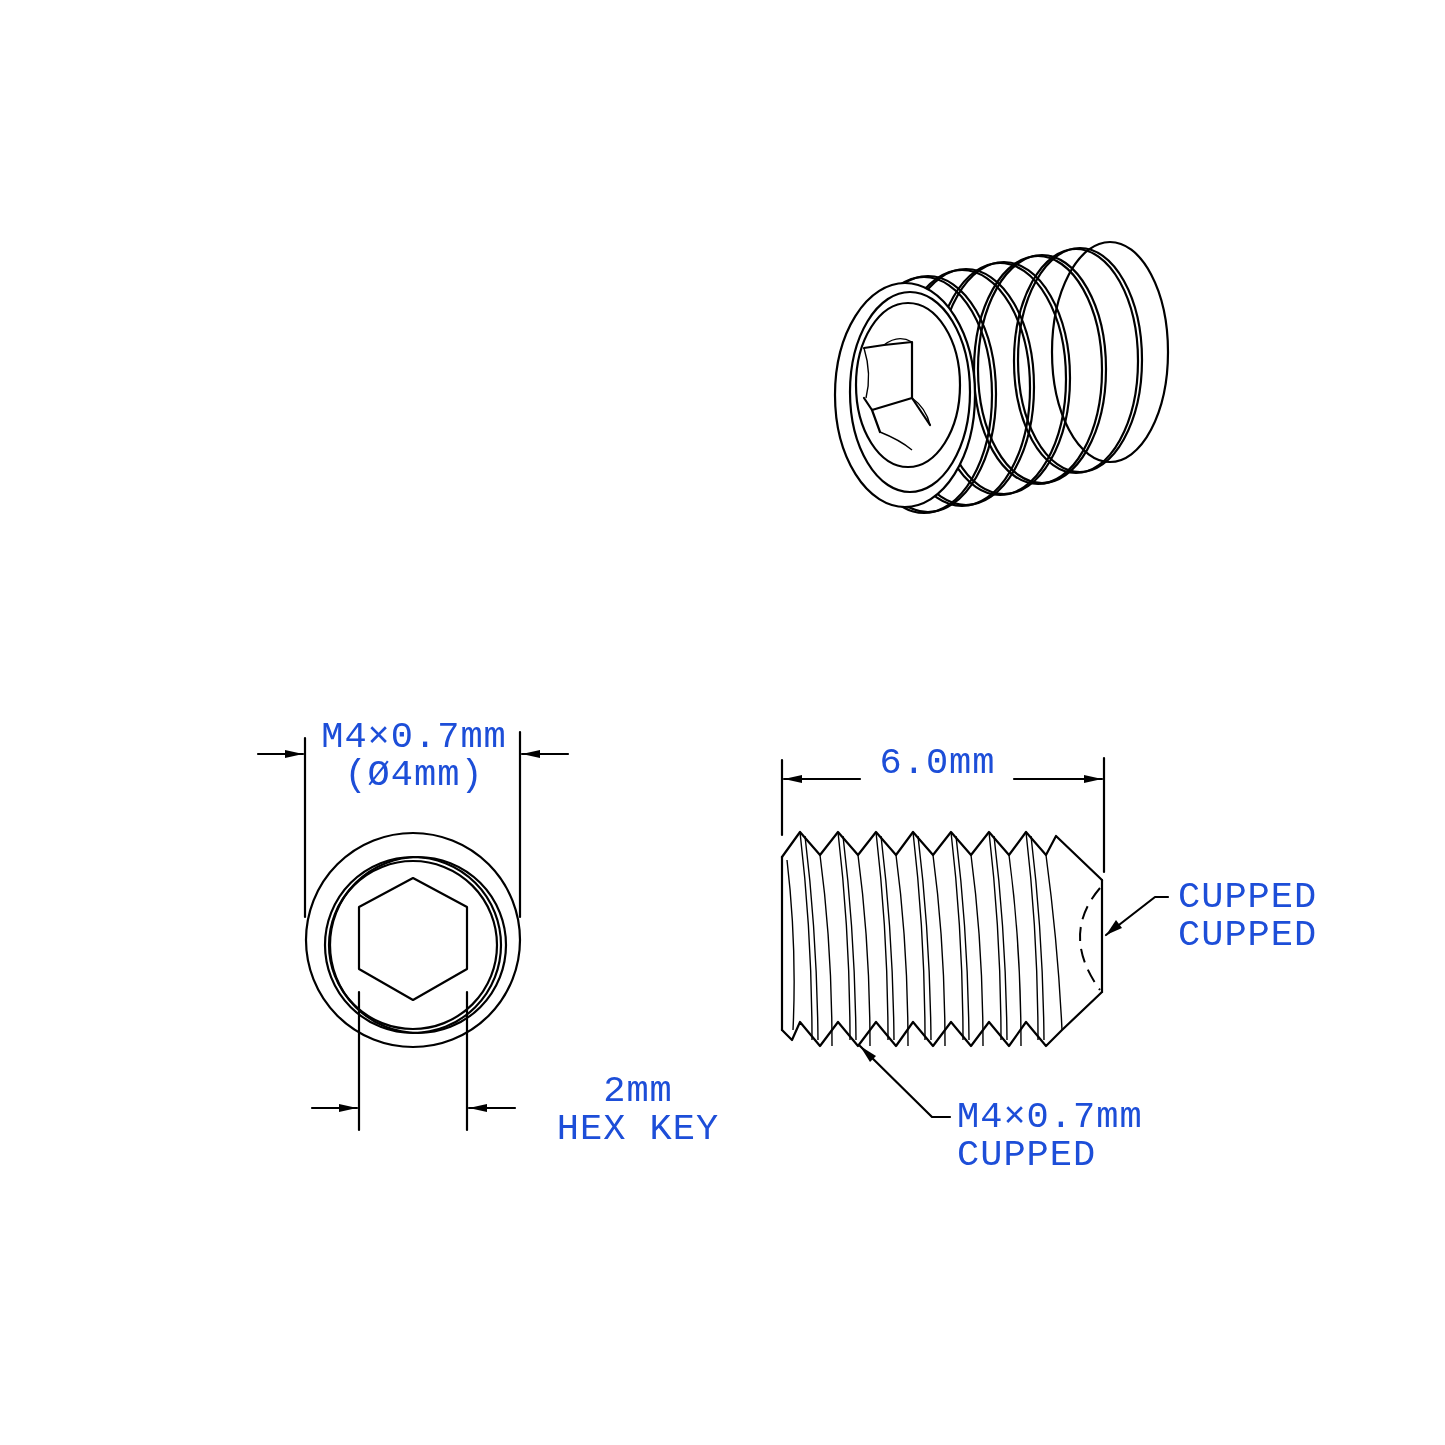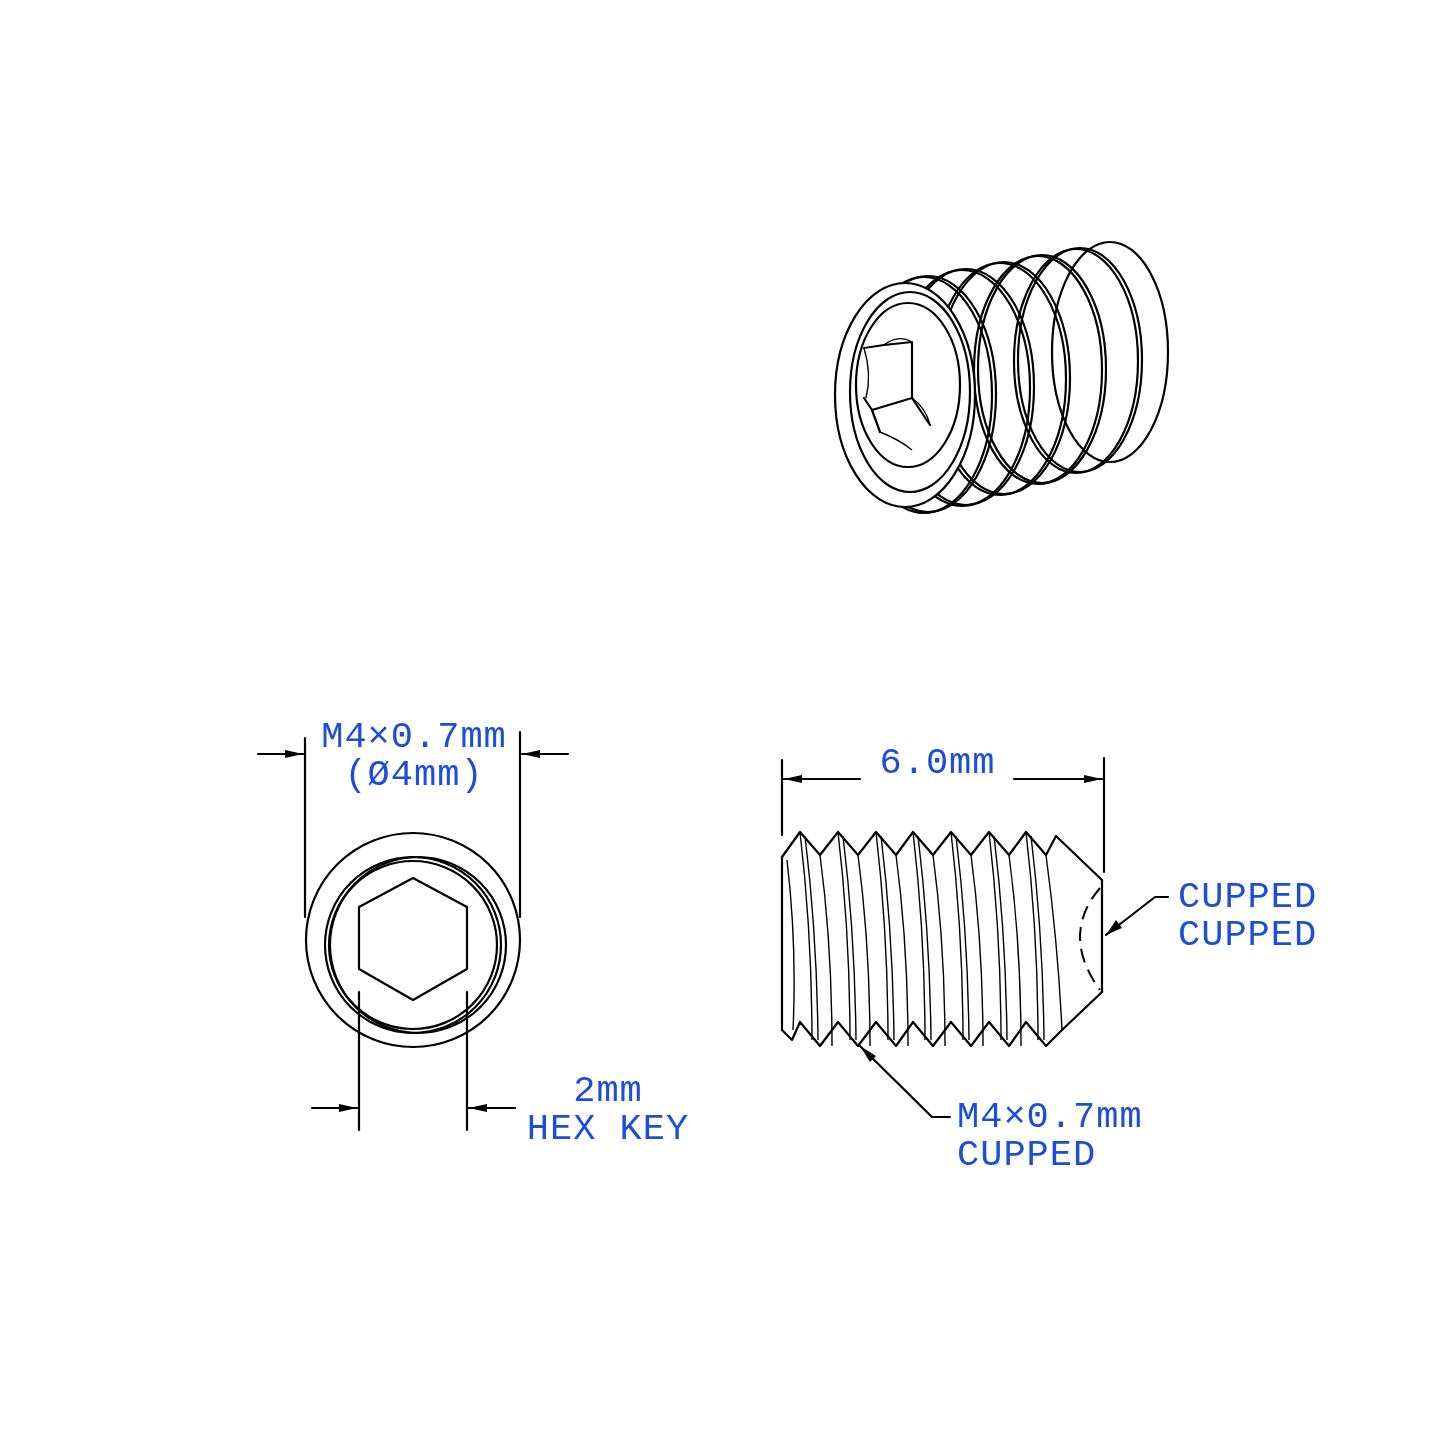--- a/index.html
+++ b/index.html
@@ -120,21 +120,21 @@
     <polyline class="ln" points="950,1117 932,1117 860,1046"></polyline>
     <polygon points="860,1046 876,1056 870,1062" fill="#000"></polygon>
   </g>
 </svg>
 
 <div class="lbl ctr" style="left:318px; top:718px; width:192px;">
   <div>M4×0.7mm</div>
   <div>(Ø4mm)</div>
 </div>
 
-<div class="lbl ctr" style="left:518px; top:1072px; width:180px;">
+<div class="lbl ctr" style="left:548px; top:1072px; width:180px;">
   <div>2mm</div>
   <div>HEX KEY</div>
 </div>
 
 <div class="lbl ctr" style="left:870px; top:744px; width:135px;">
   <span>6.0mm</span>
 </div>
 
 <div class="lbl" style="left:1178px; top:878px;">
   <div>CUPPED</div>

